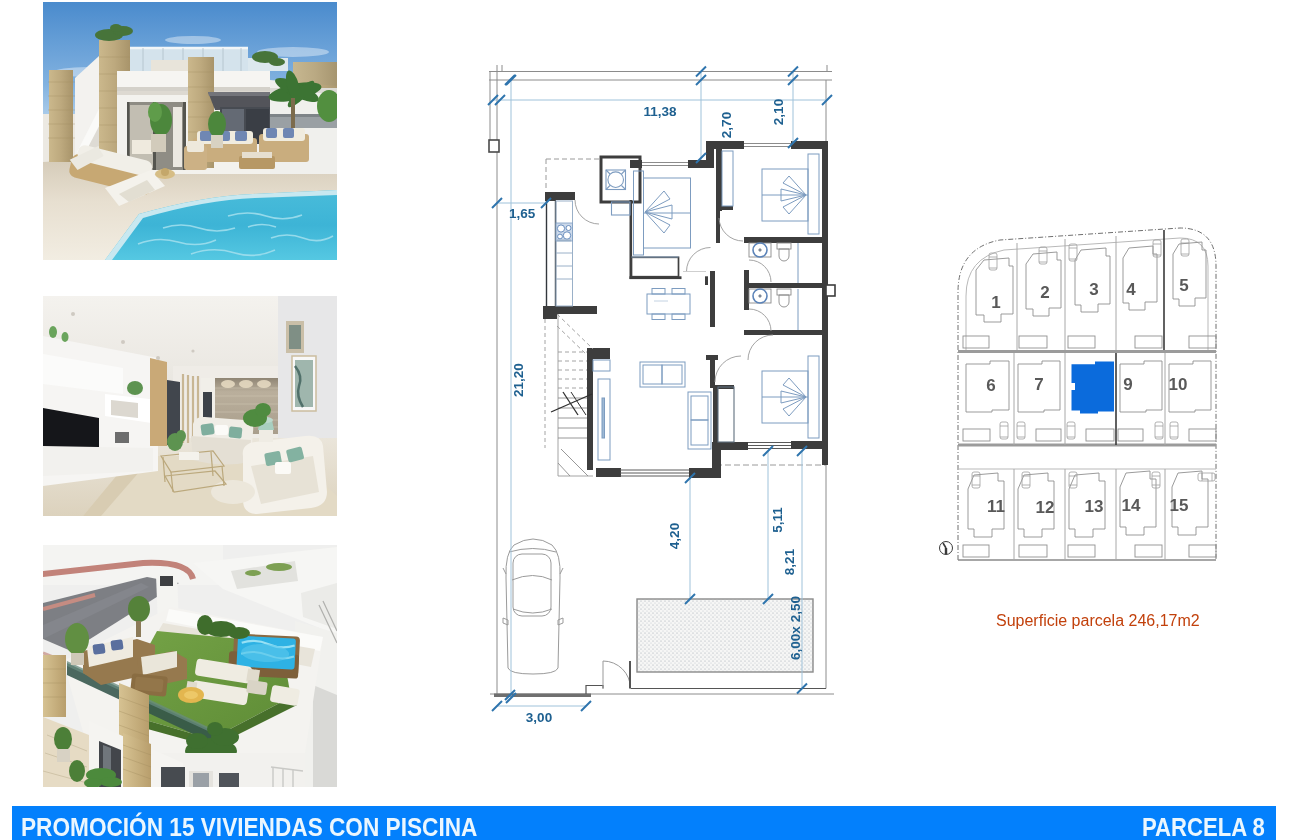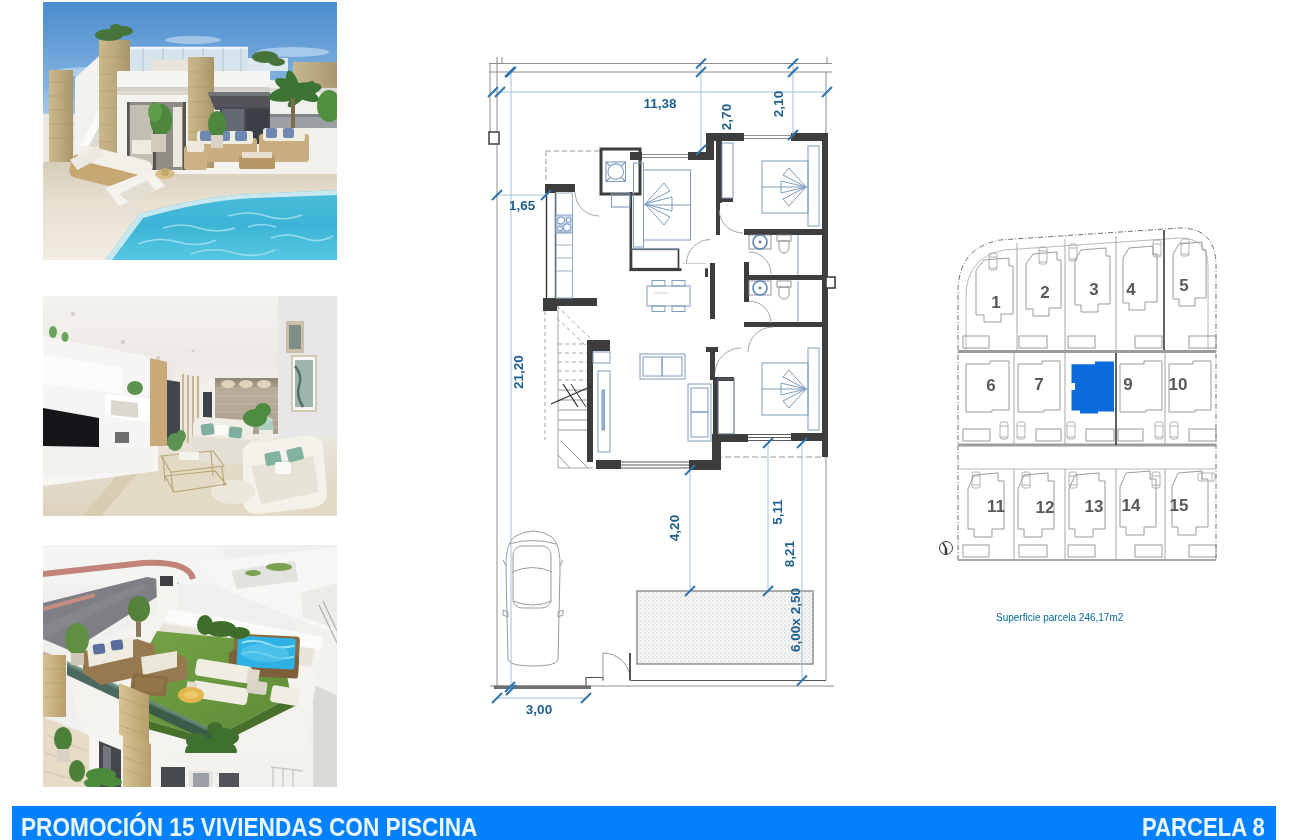--- a/index.html
+++ b/index.html
@@ -516,21 +516,21 @@
 <rect x="14" y="204" width="13" height="13" fill="#d8d2c4"></rect>
 
 <g fill="#4c8a3c">
         <ellipse cx="58" cy="230" rx="15" ry="7"></ellipse>
         <ellipse cx="68" cy="237" rx="11" ry="5"></ellipse>
         <ellipse cx="50" cy="238" rx="9" ry="5"></ellipse>
       </g>
 </svg>
 </div>
 
-<div class="abs" style="left:470px;top:40px;width:390px;height:690px;">
+<div class="abs" style="left:470px;top:48px;width:390px;height:690px;">
 <svg width="390" height="690" viewBox="470 40 390 690" fill="none">
 <defs>
 <pattern id="stip" width="4" height="4" patternUnits="userSpaceOnUse">
 <rect width="4" height="4" fill="#f6f6f5"></rect>
 <circle cx="1" cy="1" r="0.55" fill="#9aa4ae"></circle>
 <circle cx="3" cy="3" r="0.5" fill="#b8c0c8"></circle>
 </pattern>
 </defs>
 <g stroke="#8c8c8c" stroke-width="1">
 
@@ -1059,19 +1059,19 @@
 </g>
 
 <g stroke="#3a3a3a" stroke-width="1">
 <circle cx="946" cy="548" r="6.5"></circle>
 <path d="M 946 548 L 943 543" stroke-width="1.6"></path>
 <path d="M 946 548 L 946 554" stroke-width="2.4"></path>
 </g>
 </svg>
 </div>
 
-<div class="abs" style="left:996px;top:612px;font-size:10px;color:#0369a1;">Superficie parcela 246,17m2</div>
+<div class="abs" style="left:996px;top:612px;font-size:16px;color:#c2410c;">Superficie parcela 246,17m2</div>
 
 <div class="abs" style="left:12px;top:806px;width:1264px;height:34px;background:#0380fc;"></div>
 
 <div class="abs" style="left:21px;top:813px;font-size:25px;font-weight:bold;color:#eaf6fe;transform:scaleX(0.905);transform-origin:left top;white-space:nowrap;">PROMOCIÓN 15 VIVIENDAS CON PISCINA</div>
 
 <div class="abs" style="right:25px;top:813px;font-size:25px;font-weight:bold;color:#eaf6fe;transform:scaleX(0.885);transform-origin:right top;white-space:nowrap;">PARCELA 8</div>
 
 </body></html>

